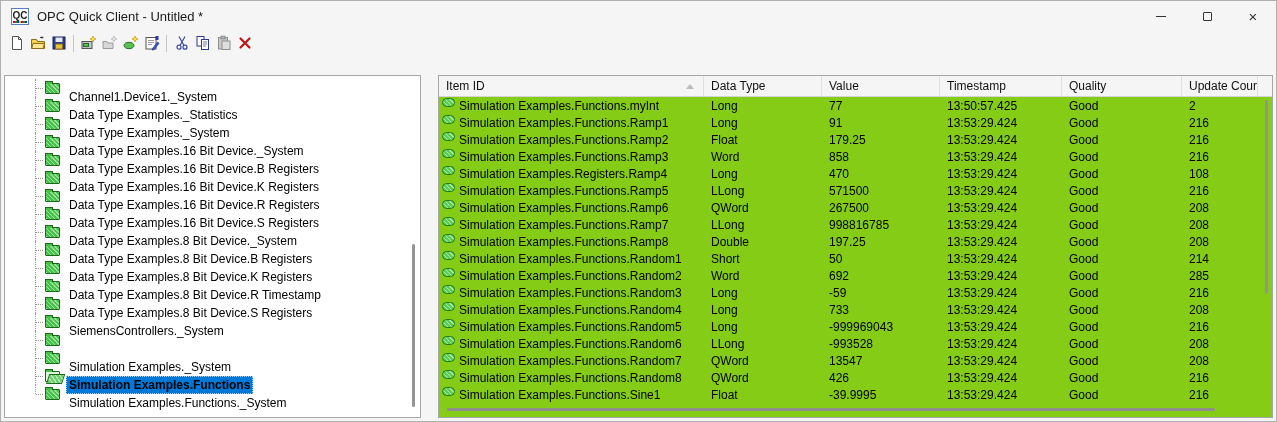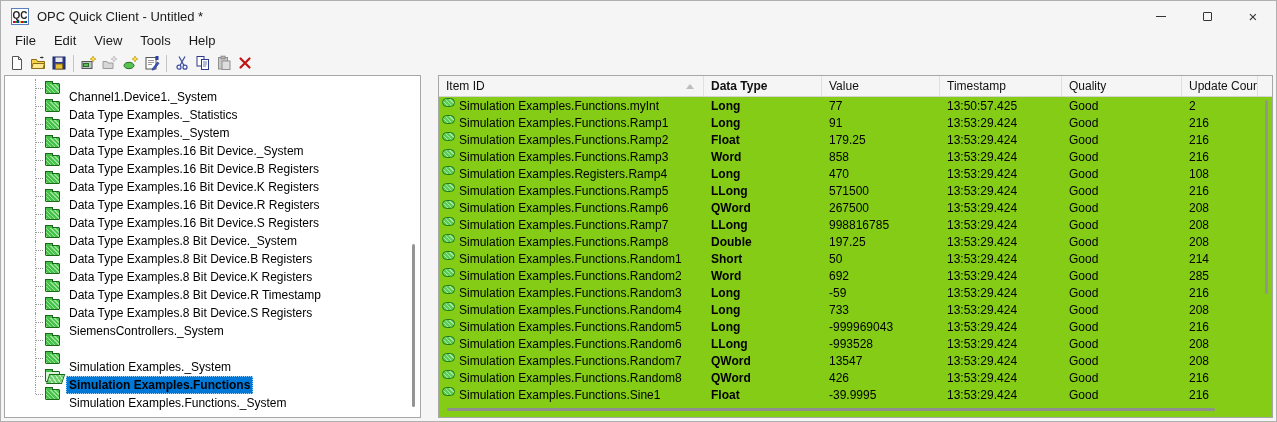--- a/index.html
+++ b/index.html
@@ -46,21 +46,21 @@
   .tree-label { position:absolute; left:61px; top:9px; font-size:12px; color:#000; padding:0 3px; }
   .tree-row.selected .tree-label { background:#0078d7; color:#000000; font-weight:bold; outline:1px dotted #9ecff5; outline-offset:-1px; }
   .tree-scroll-thumb { position:absolute; right:5px; top:168px; width:3px; height:163px; background:#949494; border-radius:2px; }
 
   .list-panel { position:absolute; left:437px; top:74px; right:3px; bottom:3px; background:#84cc16; border:1px solid #a7a7a7; overflow:hidden; }
   .table-header { display:flex; height:21px; background:#f5f5f5; border-bottom:1px solid #d4d4d4; }
   .hcell { position:relative; border-right:1px solid #e0e0e0; padding:3px 0 0 7px; font-size:12px; color:#111; white-space:nowrap; overflow:hidden; flex:0 0 auto; }
   .hfill { flex:1 1 auto; border-right:none; }
   .sort-arrow { position:absolute; right:9px; top:8px; width:0; height:0;
     border-left:4px solid transparent; border-right:4px solid transparent; border-bottom:5px solid #bdbdbd; }
-  .col0 { width:265px; } .col1 { width:118px;font-weight:bold; } .col2 { width:118px; }
+  .col0 { width:265px; } .col1 { width:118px; } .col2 { width:118px; }
   .col3 { width:122px; } .col4 { width:120px; } .col5 { width:76px; }
   .list-body { position:absolute; top:22px; left:0; right:0; bottom:0; overflow:hidden; }
   .list-row { display:flex; height:17px; line-height:17px; }
   .cell { padding-left:7px; font-size:12px; color:#000; white-space:nowrap; overflow:hidden; flex:0 0 auto; }
   .idcell { display:flex; padding-left:3px; }
   .capsule { width:13px; height:9px; flex:0 0 auto; margin-right:4px;
     background:repeating-linear-gradient(45deg,#a5e8a5 0 1px,#5ecb52 1px 3px);
     border:1px solid #1f7a1f; border-radius:5px; }
   .vscroll-thumb { position:absolute; right:4px; top:24px; width:3px; height:194px; background:#949494; border-radius:2px; }
   .hscroll-thumb { position:absolute; left:8px; bottom:6px; height:3px; width:768px; background:#8f8f8f; border-radius:2px; }
@@ -79,27 +79,20 @@
         </div>
       <div class="win-btn">
           <span class="glyph-max"></span>
         </div>
       <div class="win-btn">
           <span class="glyph-close">×</span>
         </div>
     </div>
   </div>
 
-  <div class="menubar">
-      <div class="menu-item">File</div>
-      <div class="menu-item">Edit</div>
-      <div class="menu-item">View</div>
-      <div class="menu-item">Tools</div>
-      <div class="menu-item">Help</div>
-    </div>
 
   <div class="toolbar">
     <div class="tbtn">
       <svg width="16" height="16" viewBox="0 0 16 16">
           <path d="M3.5 1.5h6l3 3v10h-9z" fill="#fff" stroke="#555"></path>
           <path d="M9.5 1.5v3h3" fill="none" stroke="#555"></path>
         </svg>
     </div>
     <div class="tbtn">
       <svg width="16" height="16" viewBox="0 0 16 16">

